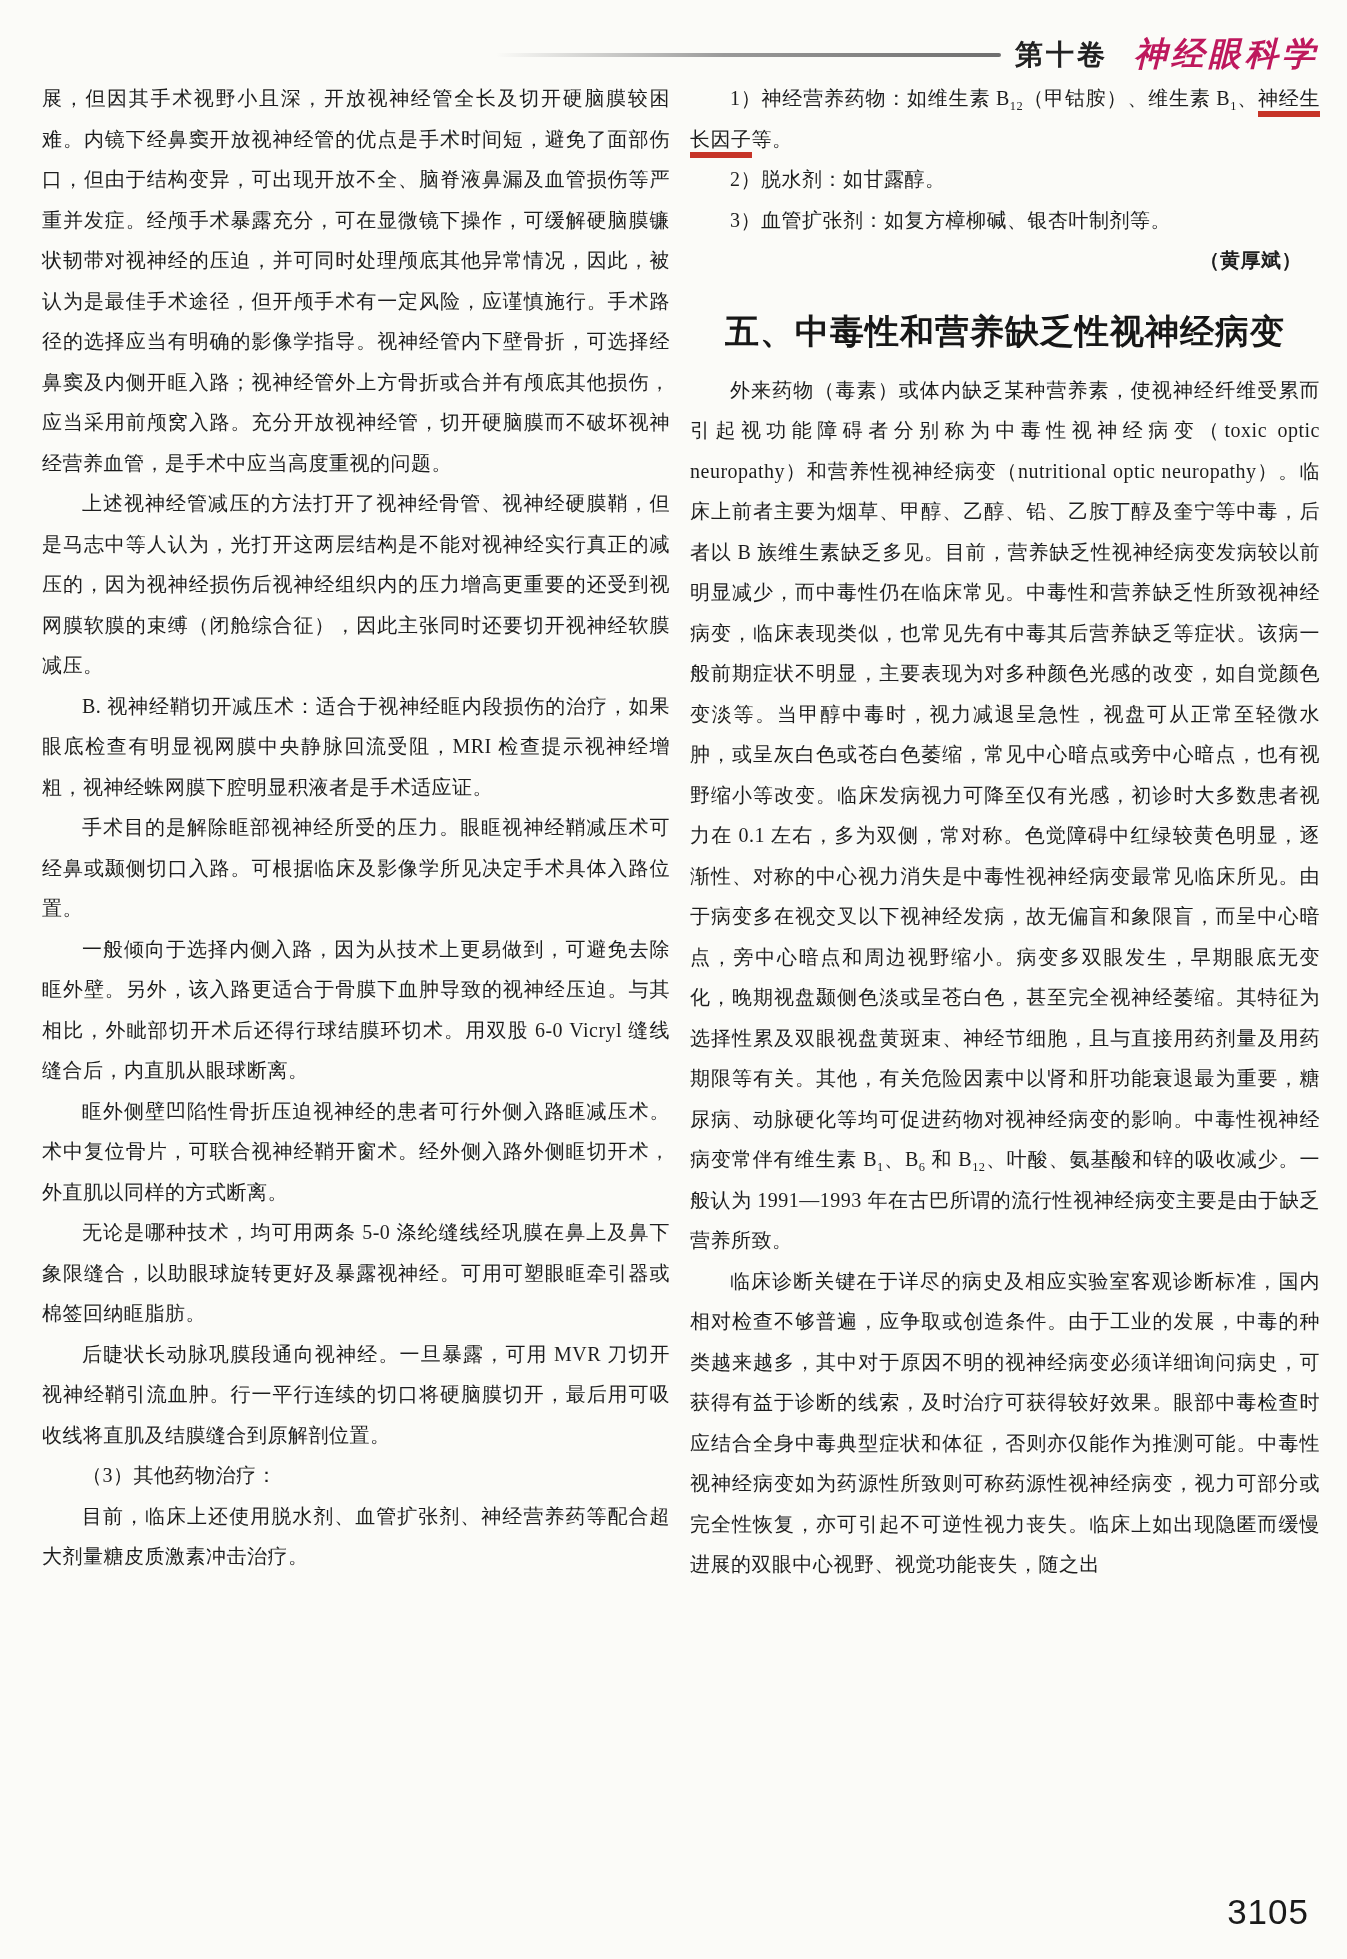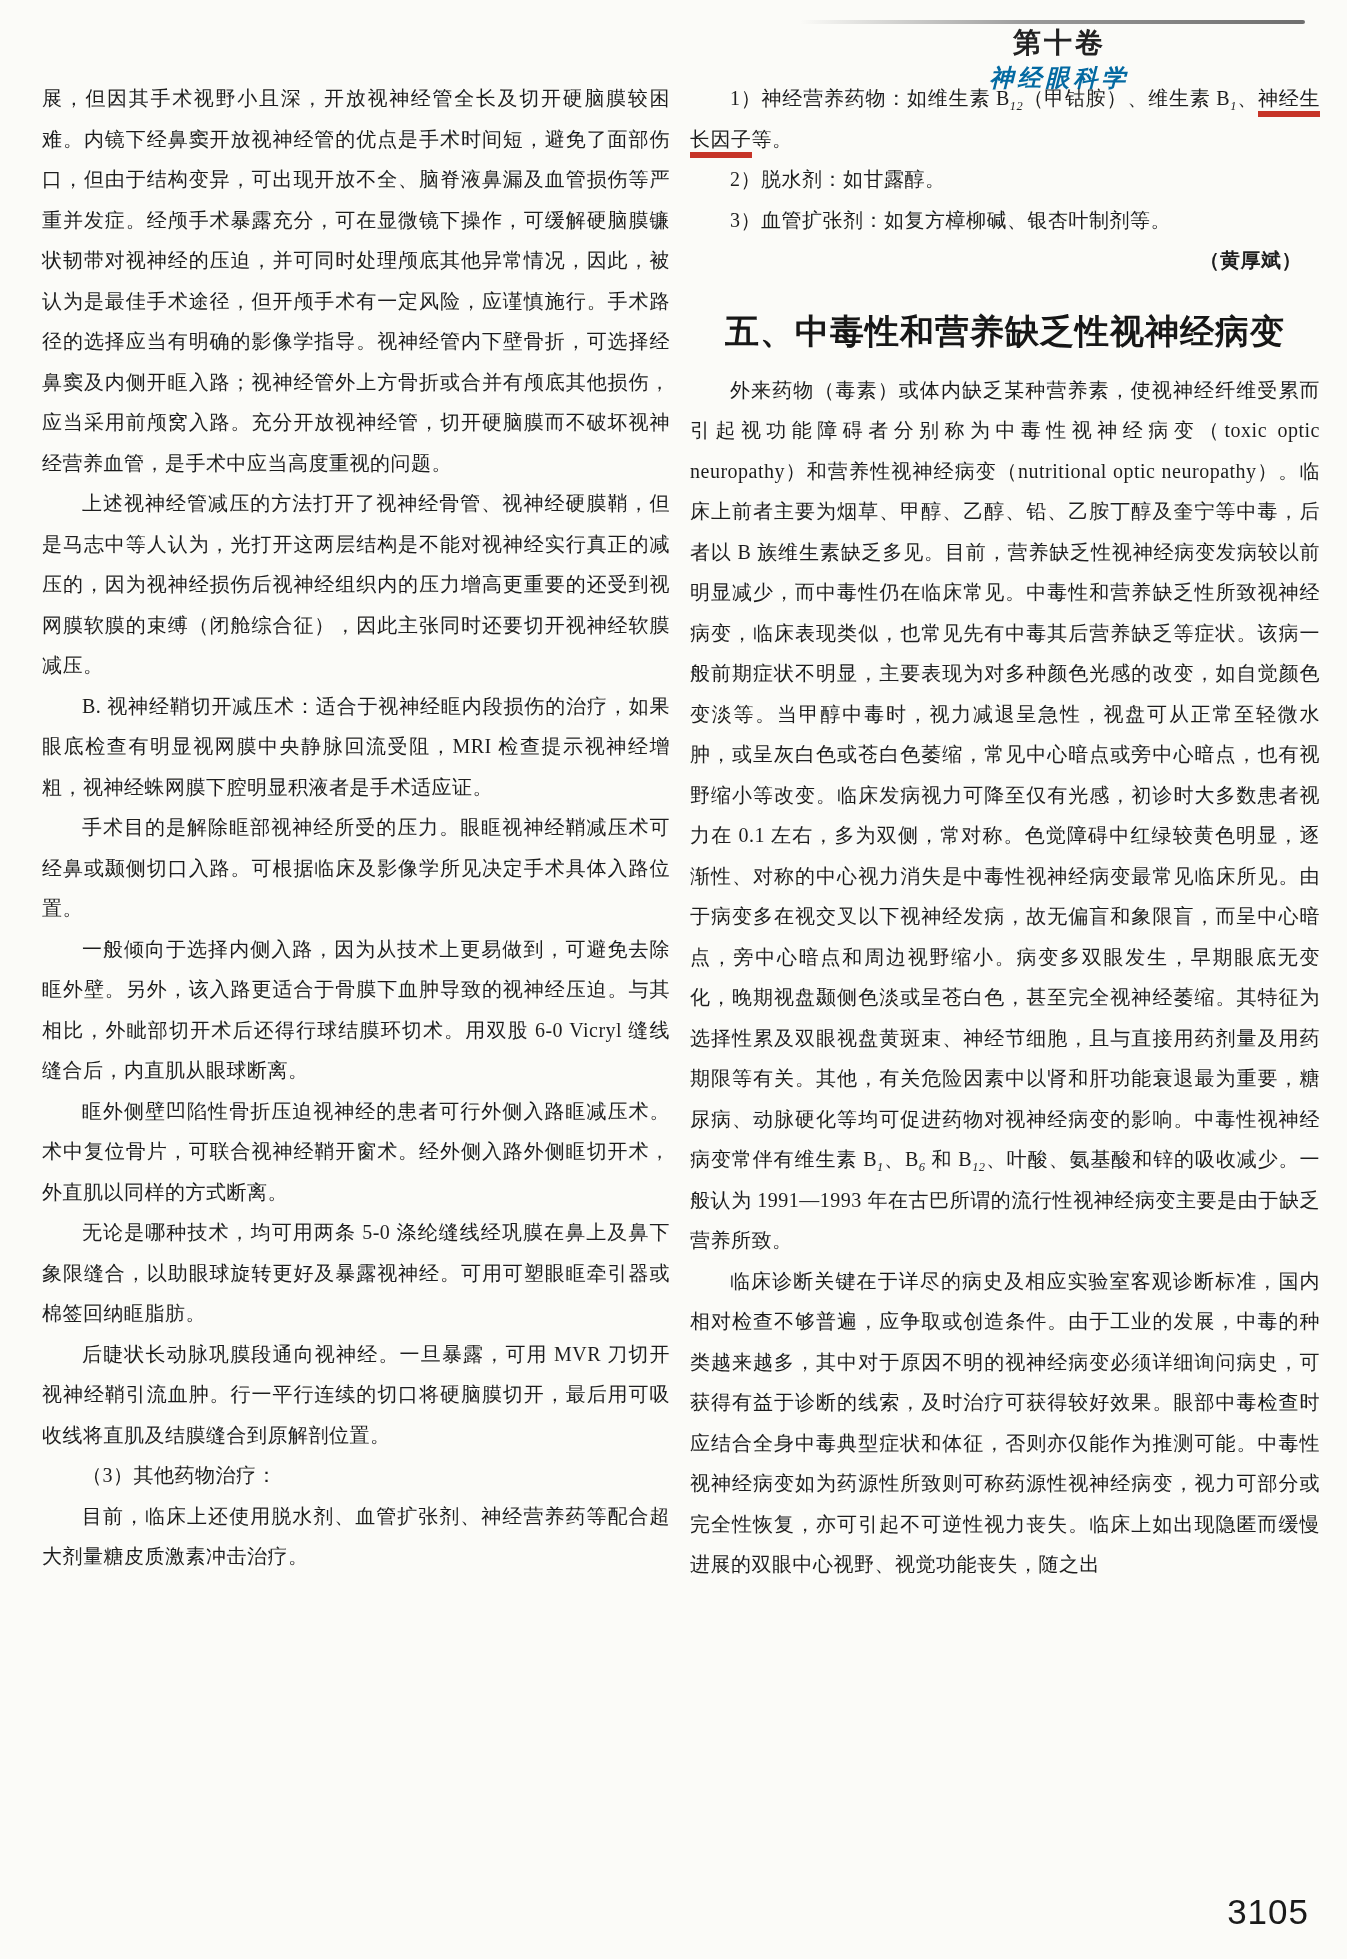--- a/index.html
+++ b/index.html
@@ -6,44 +6,44 @@
   body {
     width: 1347px; height: 1959px;
     background: #fbfbf8;
     color: #1d1d1d;
     font-family: "Liberation Serif", "DejaVu Serif", serif;
     position: relative;
     overflow: hidden;
   }
   .page-header {
     position: absolute;
-    top: 20px; right: 28px;
+    top: 32px; right: 28px;
     display: flex;
     align-items: center;
     white-space: nowrap;
-    flex-direction: column;
   }
   .header-rule {
     width: 505px; height: 4px;
     background: linear-gradient(to right, rgba(160,160,160,0), #9a9a9a 45%, #6e6e6e);
     margin-right: 14px;
     border-radius: 2px;
   }
   .header-volume {
     font-size: 28px;
     font-weight: bold;
     letter-spacing: 3px;
     color: #222;
   }
   .header-title {
-    font-size: 24px;
+    font-size: 33px;
     font-weight: bold;
     font-style: italic;
     letter-spacing: 4px;
-    color: #0369a1;
+    margin-left: 26px;
+    color: #be185d;
   }
   .content {
     position: absolute;
     top: 78px; left: 42px;
     width: 1278px;
     display: flex;
     gap: 20px;
   }
   .column { flex: 1; }
   .column.left  { max-width: 628px; }
@@ -66,21 +66,20 @@
     font-size: 34px;
     font-weight: bold;
     text-align: center;
     letter-spacing: 1px;
     margin: 28px 0 15px 0;
     color: #171717;
   }
   sub {
     font-size: 0.62em;
     line-height: 0;
-    font-style: italic;
   }
   .red-underline {
     border-bottom: 6px solid #0f766e;
     padding-bottom: 2px;
   }
   .page-number {
     position: absolute;
     right: 38px; bottom: 27px;
     font-family: "Liberation Sans", "DejaVu Sans", sans-serif;
     font-size: 35px;

